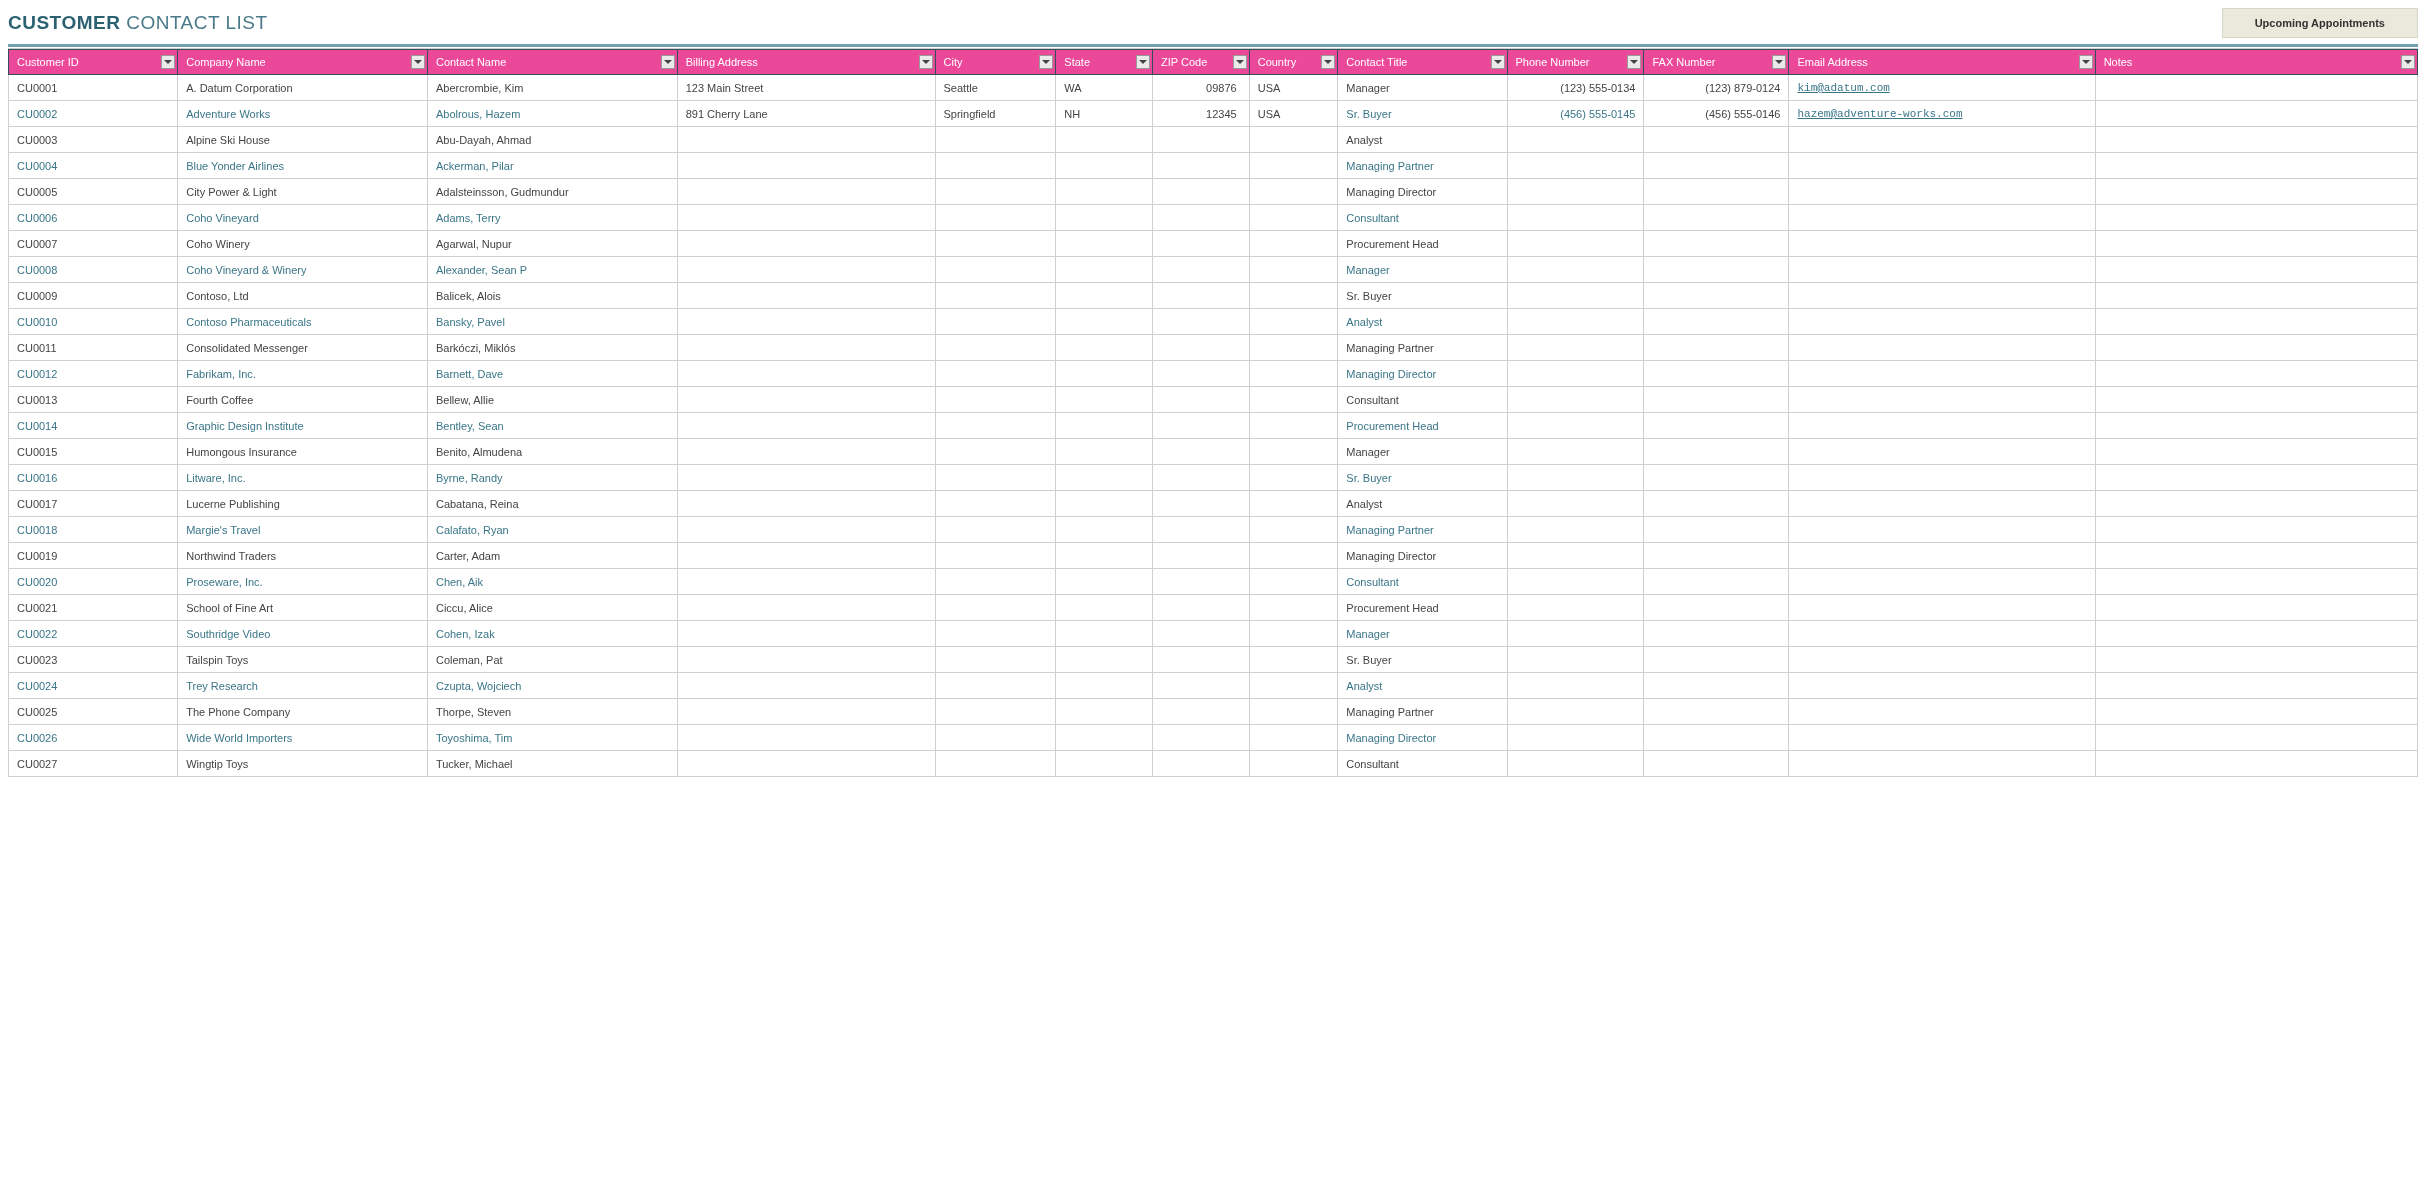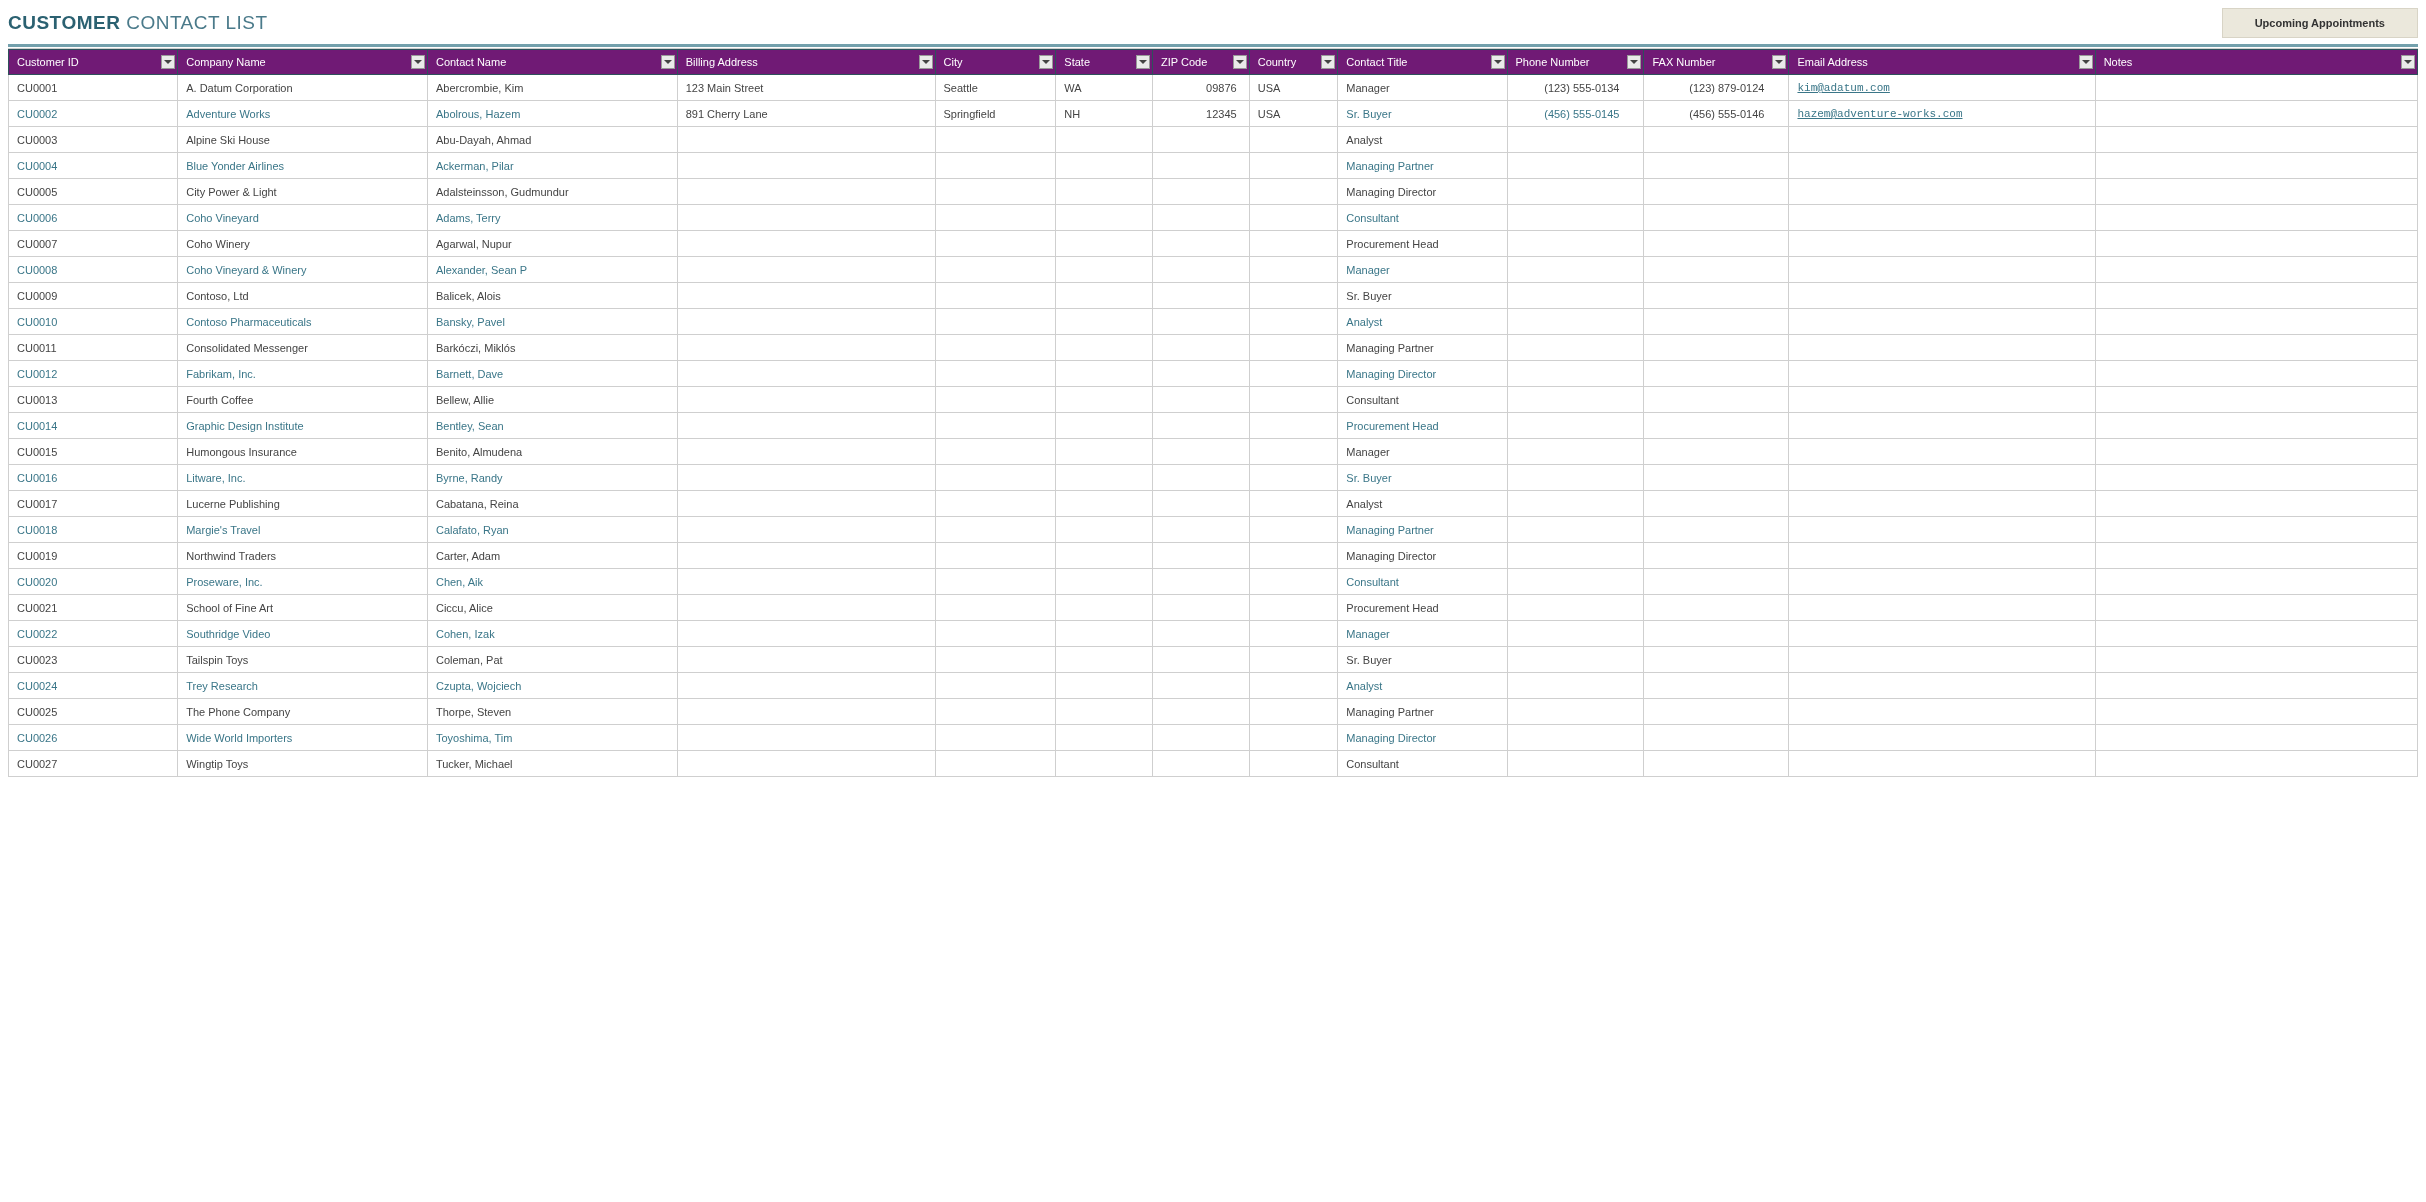--- a/index.html
+++ b/index.html
@@ -55,21 +55,21 @@
     .table-wrapper {
       margin-top: 2px;
       overflow-x: auto;
     }
     table {
       border-collapse: collapse;
       width: 100%;
       table-layout: fixed;
     }
     thead th {
-      background: #701a75;
+      background: #ec4899;
       color: #fff;
       font-weight: normal;
       text-align: left;
       padding: 6px 8px;
       border: 1px solid #2e515b;
       position: relative;
       font-size: 11px;
       white-space: nowrap;
     }
     .filter-icon {
@@ -116,21 +116,21 @@
     .col-city { width: 75px; }
     .col-state { width: 60px; }
     .col-zip-header { width: 60px; }
     .col-country { width: 55px; }
     .col-title { width: 105px; }
     .col-phone-header { width: 85px; }
     .col-fax-header { width: 90px; }
     .col-email { width: 190px; }
     .col-notes { width: 200px; }
     tbody td.zip { text-align: right; padding-right: 12px;}
-    tbody td.phone { text-align: right; padding-right: 24px;}
+    tbody td.phone { text-align: right; padding-right: 8px;}
   </style>
 </head>
 <body>
 
 <div class="header">
   <div class="title">
     <span class="bold">CUSTOMER</span><span> CONTACT LIST</span>
   </div>
   <button class="appointments-btn">Upcoming Appointments</button>
 </div>

